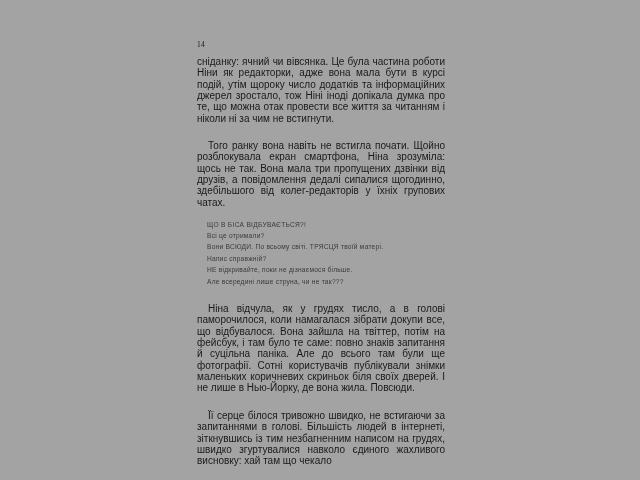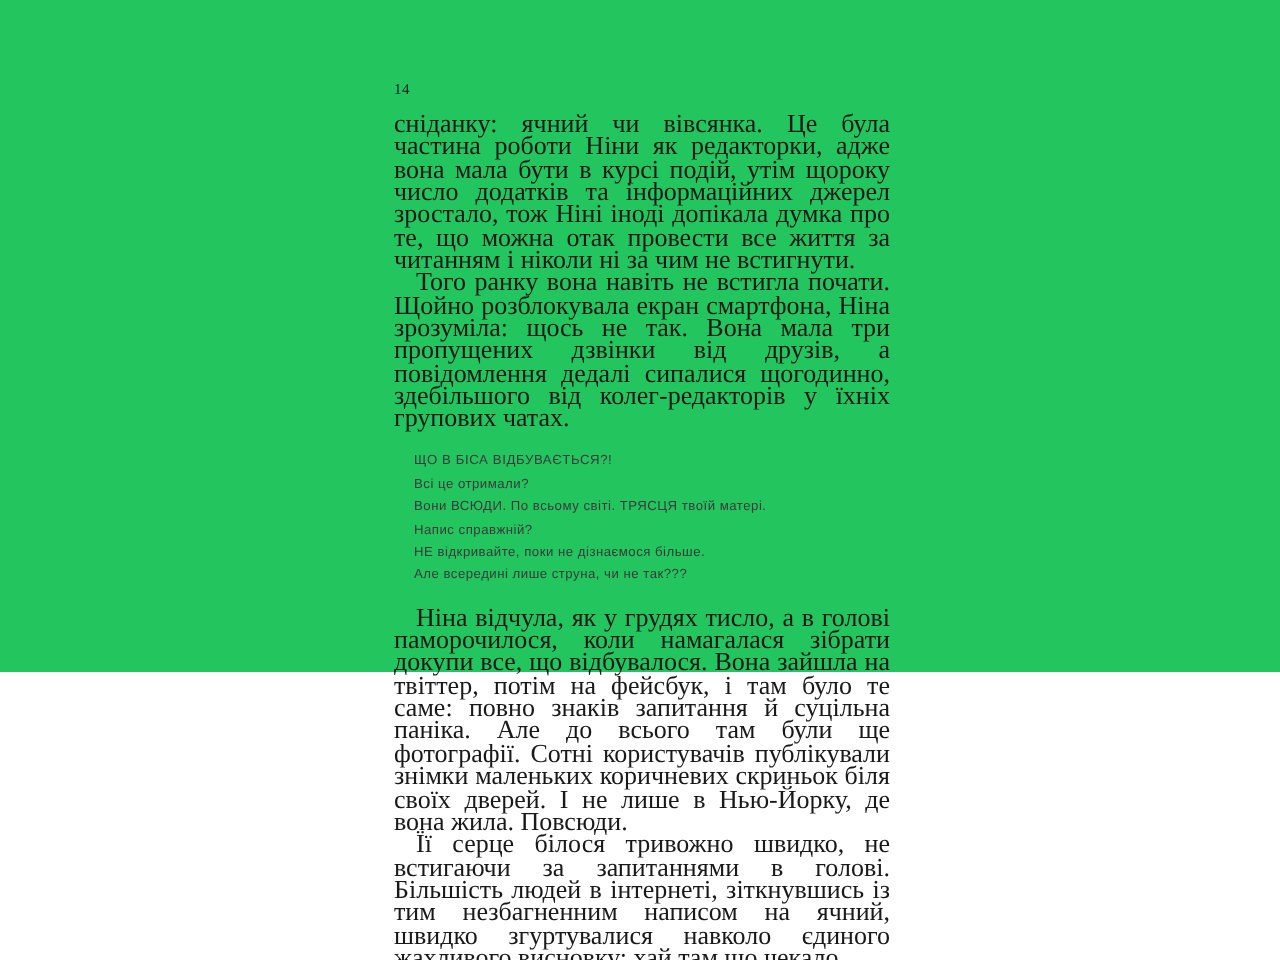--- a/index.html
+++ b/index.html
@@ -9,52 +9,53 @@
   body {
     width: 640px;
     height: 480px;
     background: #ffffff;
     font-family: "Liberation Serif", serif;
     overflow: hidden;
   }
   .page {
     position: relative;
     width: 640px;
-    height: 336px;
-    background: #22c55e;
+    height: 480px;
+    background: #a3a3a3;
   }
   .folio {
     position: absolute;
     left: 197px;
     top: 41px;
     font-family: "Liberation Serif", serif;
     font-size: 7.5px;
     color: #1a1a1a;
     letter-spacing: 0.2px;
     line-height: 1;
   }
   .textblock {
     position: absolute;
     left: 197px;
     top: 56px;
     width: 248px;
   }
   p.body {
     margin: 0;
-    font-family: Liberation Serif, serif;
-    font-size: 13px;
+    font-family: Liberation Sans, sans-serif;
+    font-size: 10px;
     line-height: 11.35px;
     color: #191919;
     text-align: justify;
     text-justify: inter-word;
     hyphens: manual;
     text-indent: 0;
   }
   p.body.indent {
     text-indent: 11px;
+    margin-top: 16px;
   }
   .chatblock {
     margin-top: 10.5px;
     margin-bottom: 9px;
     padding-left: 10px;
   }
   .chatline {
     font-family: "Liberation Sans", sans-serif;
     font-size: 6.6px;
     line-height: 11.4px;
@@ -85,17 +86,17 @@
       <div class="chatline">Всі це отримали?</div>
       <div class="chatline">Вони ВСЮДИ. По всьому світі. ТРЯСЦЯ твоїй матері.</div>
       <div class="chatline">Напис справжній?</div>
       <div class="chatline">НЕ відкривайте, поки не дізнаємося більше.</div>
       <div class="chatline">Але всередині лише струна, чи не так???</div>
     </div>
 
     <p class="body indent">Ніна відчула, як у грудях тисло, а в голові паморочилося, коли намагалася зібрати докупи все, що відбувалося. Вона зайшла на твіттер, потім на фейсбук, і там було те саме: повно знаків запитання й суцільна паніка. Але до всього там були ще фотографії. Сотні користувачів публікували знімки маленьких коричневих скриньок біля своїх дверей. І не лише в Нью-Йорку, де вона жила. Повсюди.</p>
 
 
-    <p class="body indent">Її серце білося тривожно швидко, не встигаючи за запитаннями в голові. Більшість людей в інтернеті, зіткнувшись із тим незбагненним написом на ячний, швидко згуртувалися навколо єдиного жахливого висновку: хай там що чекало</p>
+    <p class="body indent">Її серце білося тривожно швидко, не встигаючи за запитаннями в голові. Більшість людей в інтернеті, зіткнувшись із тим незбагненним написом на грудях, швидко згуртувалися навколо єдиного жахливого висновку: хай там що чекало</p>
 
   </div>
 
 </div>
 
 </body></html>

